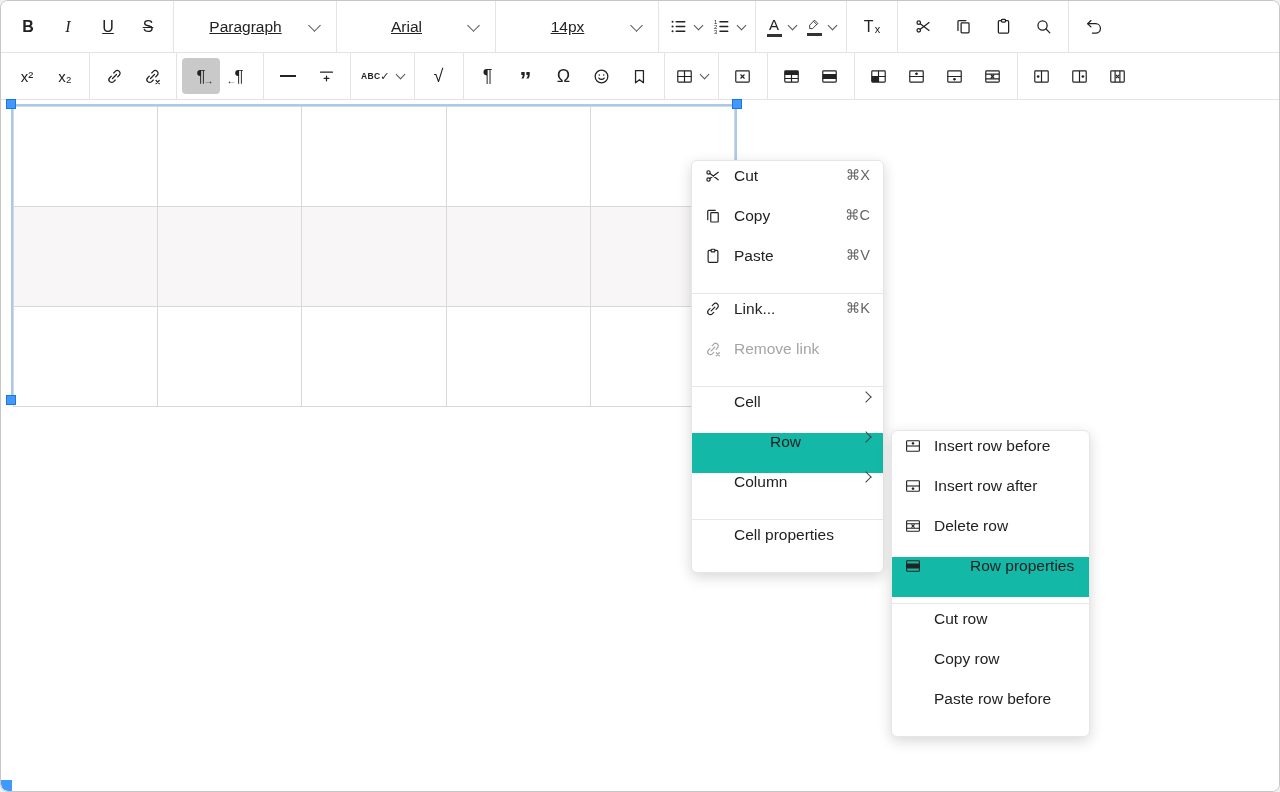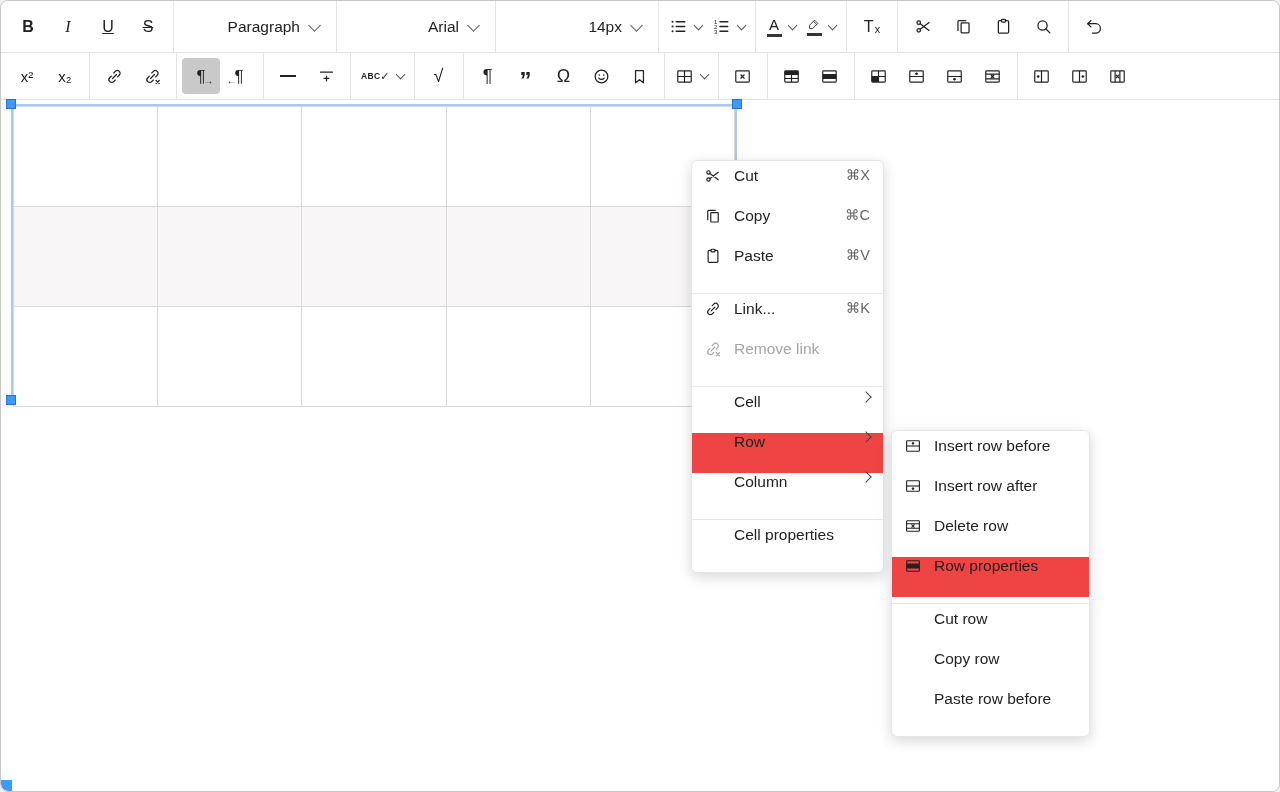--- a/index.html
+++ b/index.html
@@ -13,21 +13,21 @@
   button{font-family:inherit;border:0;background:none;padding:0;margin:0;color:#222;}
   .btn{min-width:40px;height:38px;display:flex;align-items:center;justify-content:center;
        border-radius:4px;font-size:16px;color:#222;padding:0 5px;flex:none;}
   .tb2 .btn{height:36px;min-width:38px;}
   .btn.active{background:#c9c9c9;}
   .bold{font-weight:bold;}
   .ital{font-style:italic;font-family:"Liberation Serif",serif;}
   .und{text-decoration:underline;}
   .strike{text-decoration:line-through;}
   .dd{display:flex;align-items:center;height:38px;padding:0 12px;font-size:15.5px;color:#222;flex:none;box-sizing:border-box;}
-  .dd .lbl{flex:1;text-align:right;}
+  .dd .lbl{flex:1;text-align:center;text-decoration:underline;}
   .chev{width:8px;height:8px;border-right:1.6px solid #555;border-bottom:1.6px solid #555;
         transform:rotate(45deg);margin:-3px 0 0 10px;flex:none;}
   .chev.small{width:6px;height:6px;margin-left:7px;}
   svg.ic{width:19px;height:19px;stroke:#222;fill:none;stroke-width:1.6;stroke-linecap:round;stroke-linejoin:round;}
   svg.ti{width:19px;height:19px;stroke:#222;fill:none;stroke-width:1.5;}
   .colstack{display:flex;flex-direction:column;align-items:center;line-height:1;}
   .colA{font-size:15px;}
   .swatch{width:15px;height:3px;background:#333;margin-top:2px;}
   .tfx{display:flex;align-items:flex-end;font-size:16px;line-height:1;}
   .tfx-x{font-size:11px;margin-left:1px;}
@@ -57,21 +57,21 @@
         box-shadow:0 4px 14px rgba(0,0,0,.16);padding:6px 0;box-sizing:border-box;z-index:5;}
   .cmenu{left:690px;top:60px;width:193px;}
   .smenu{left:890px;top:330px;width:199px;}
   .mi{display:flex;align-items:flex-start;height:40px;padding:0 13px 0 12px;font-size:15.5px;color:#222;}
   .mi .mico{width:30px;display:flex;align-items:center;flex:none;}
   .mi .mico svg{width:18px;height:18px;}
   .mlabel{flex:1;white-space:nowrap;text-align:left;}
   .msc{color:#666;margin-left:14px;font-size:14.5px;}
   .mi.disabled{color:#a5a5a5;}
   .mi.disabled svg{stroke:#a5a5a5;}
-  .mi.hl{background:#ef4444;}
+  .mi.hl{background:#14b8a6;gap:36px;}
   .mdiv{height:1px;background:#e7e7e7;margin:6px 0;}
   .subchev{width:7px;height:7px;border-right:1.8px solid #444;border-bottom:1.8px solid #444;
            transform:rotate(-45deg);margin-left:auto;flex:none;}
   .corner-accent{position:absolute;left:0;bottom:0;width:11px;height:11px;background:#4099ff;
                  border-bottom-left-radius:7px;}
 </style>
 </head>
 <body>
 
 <div class="window">

